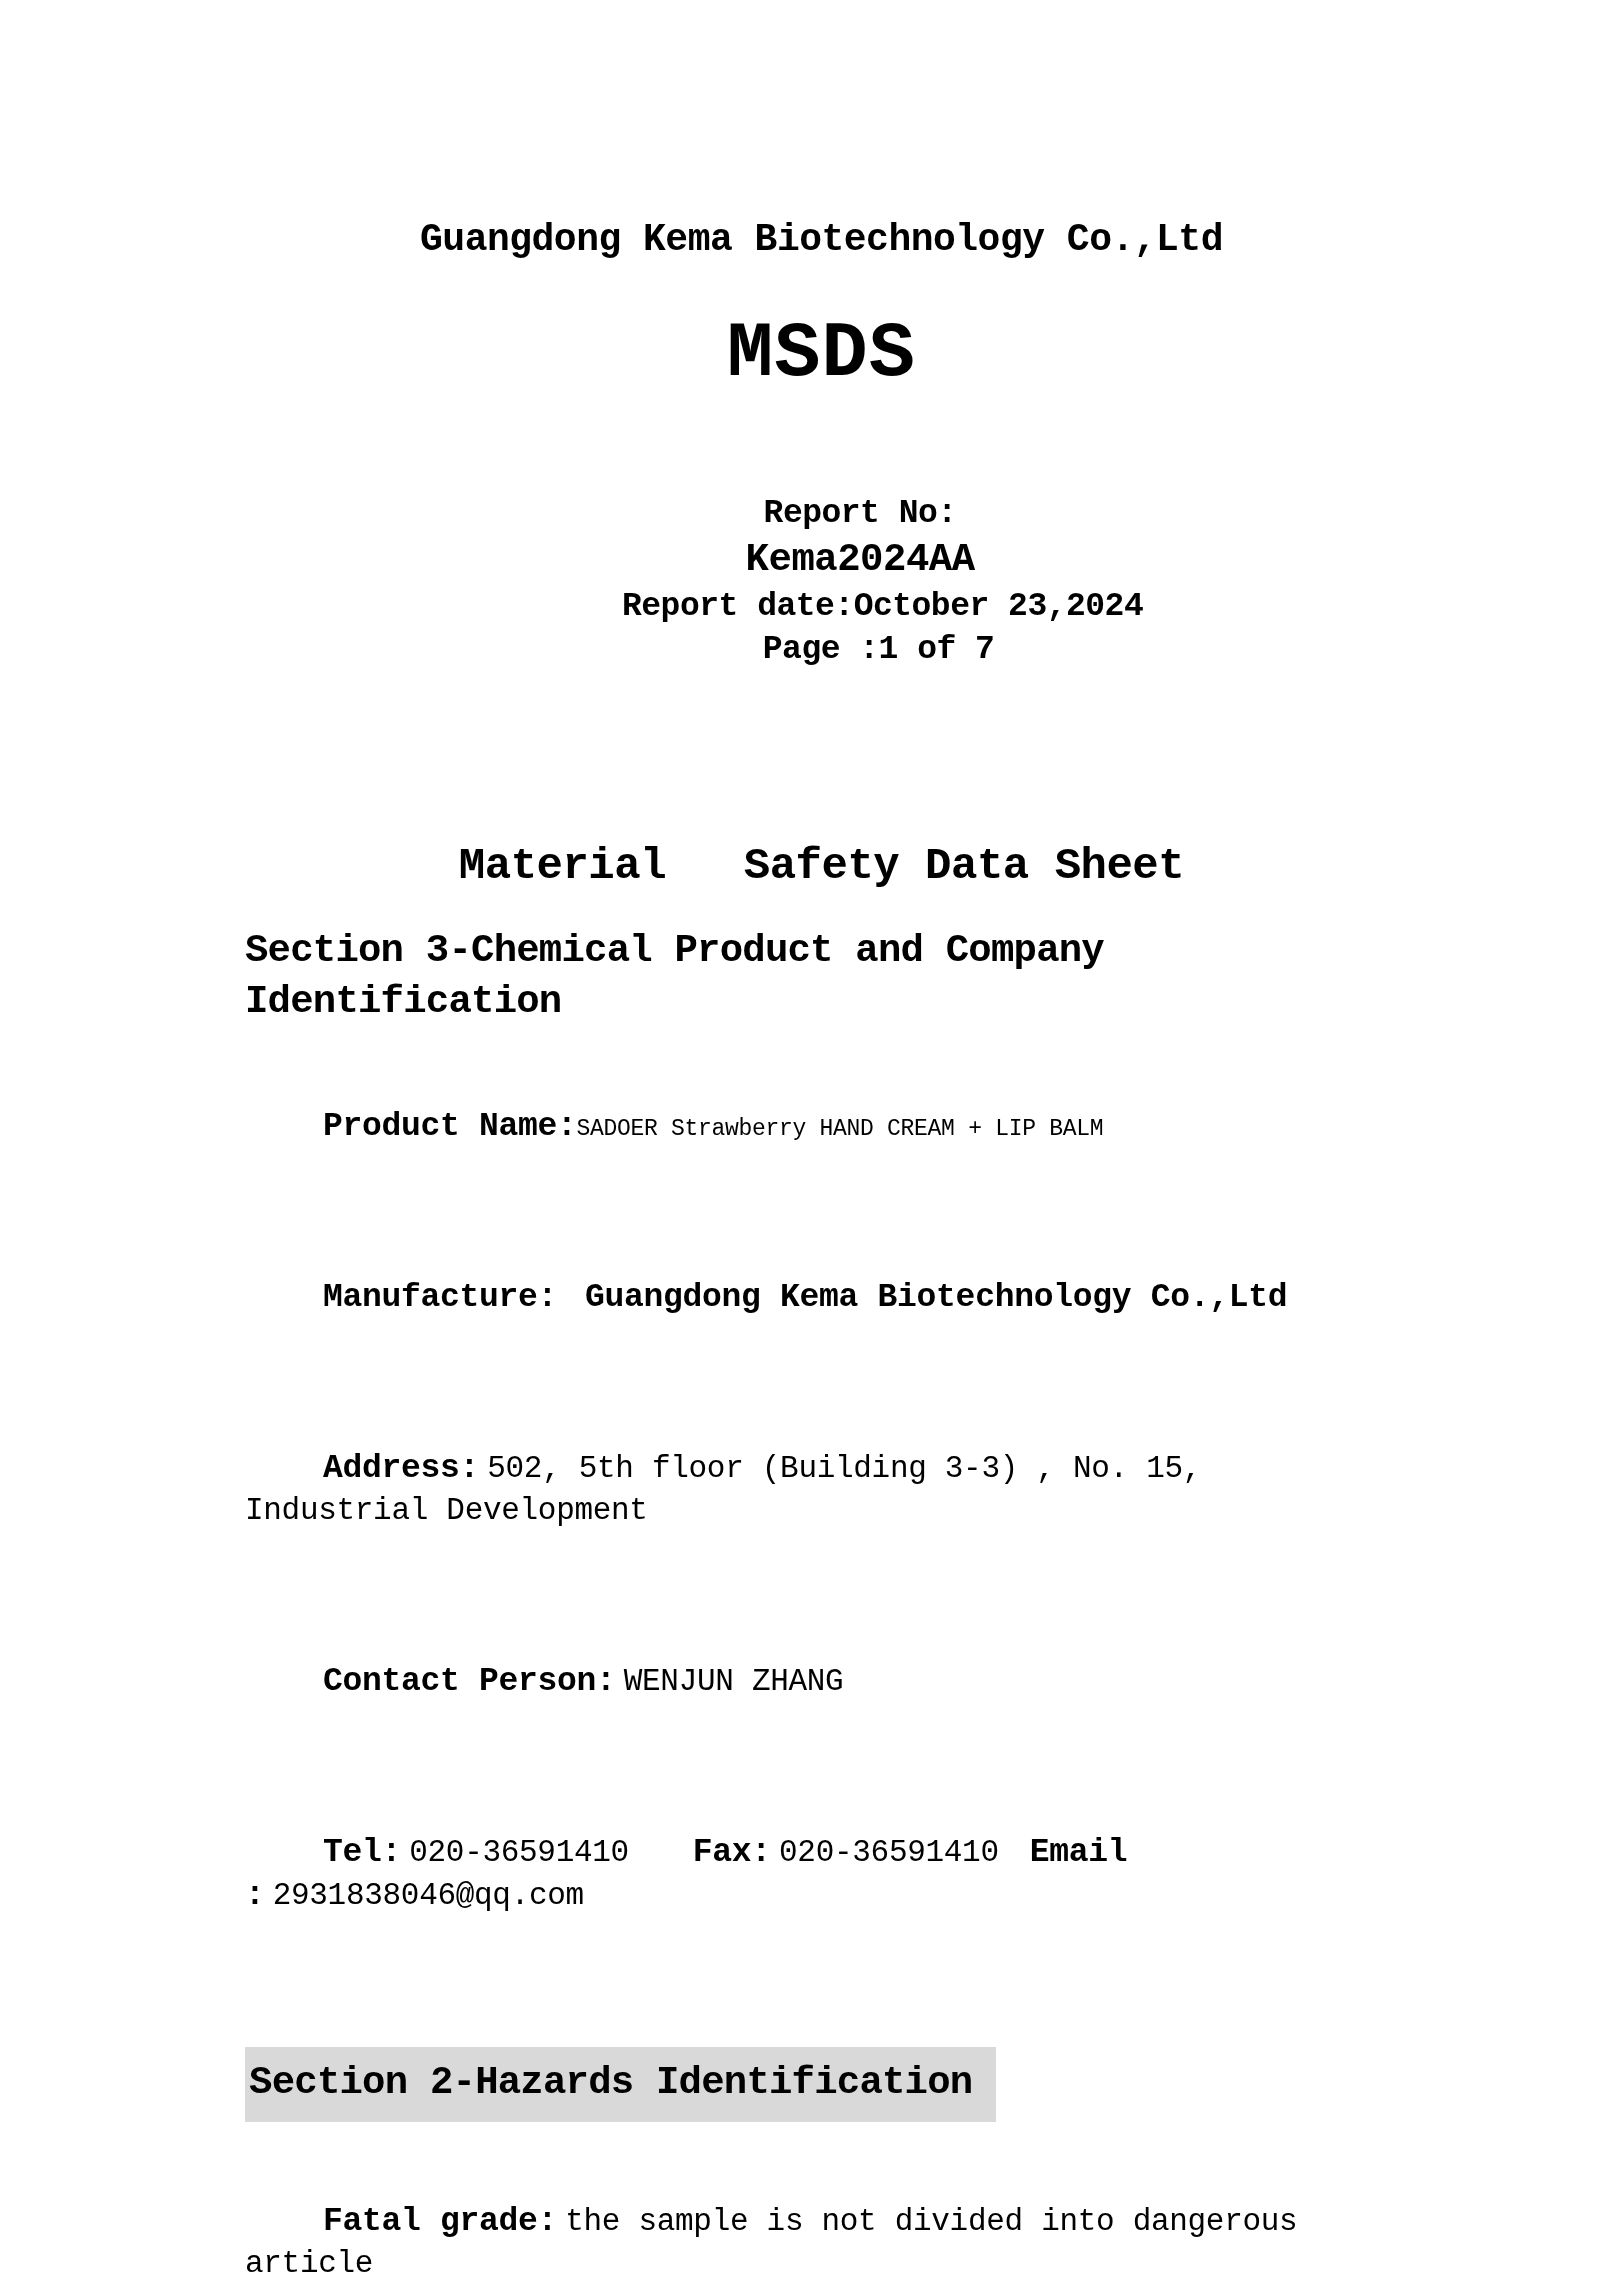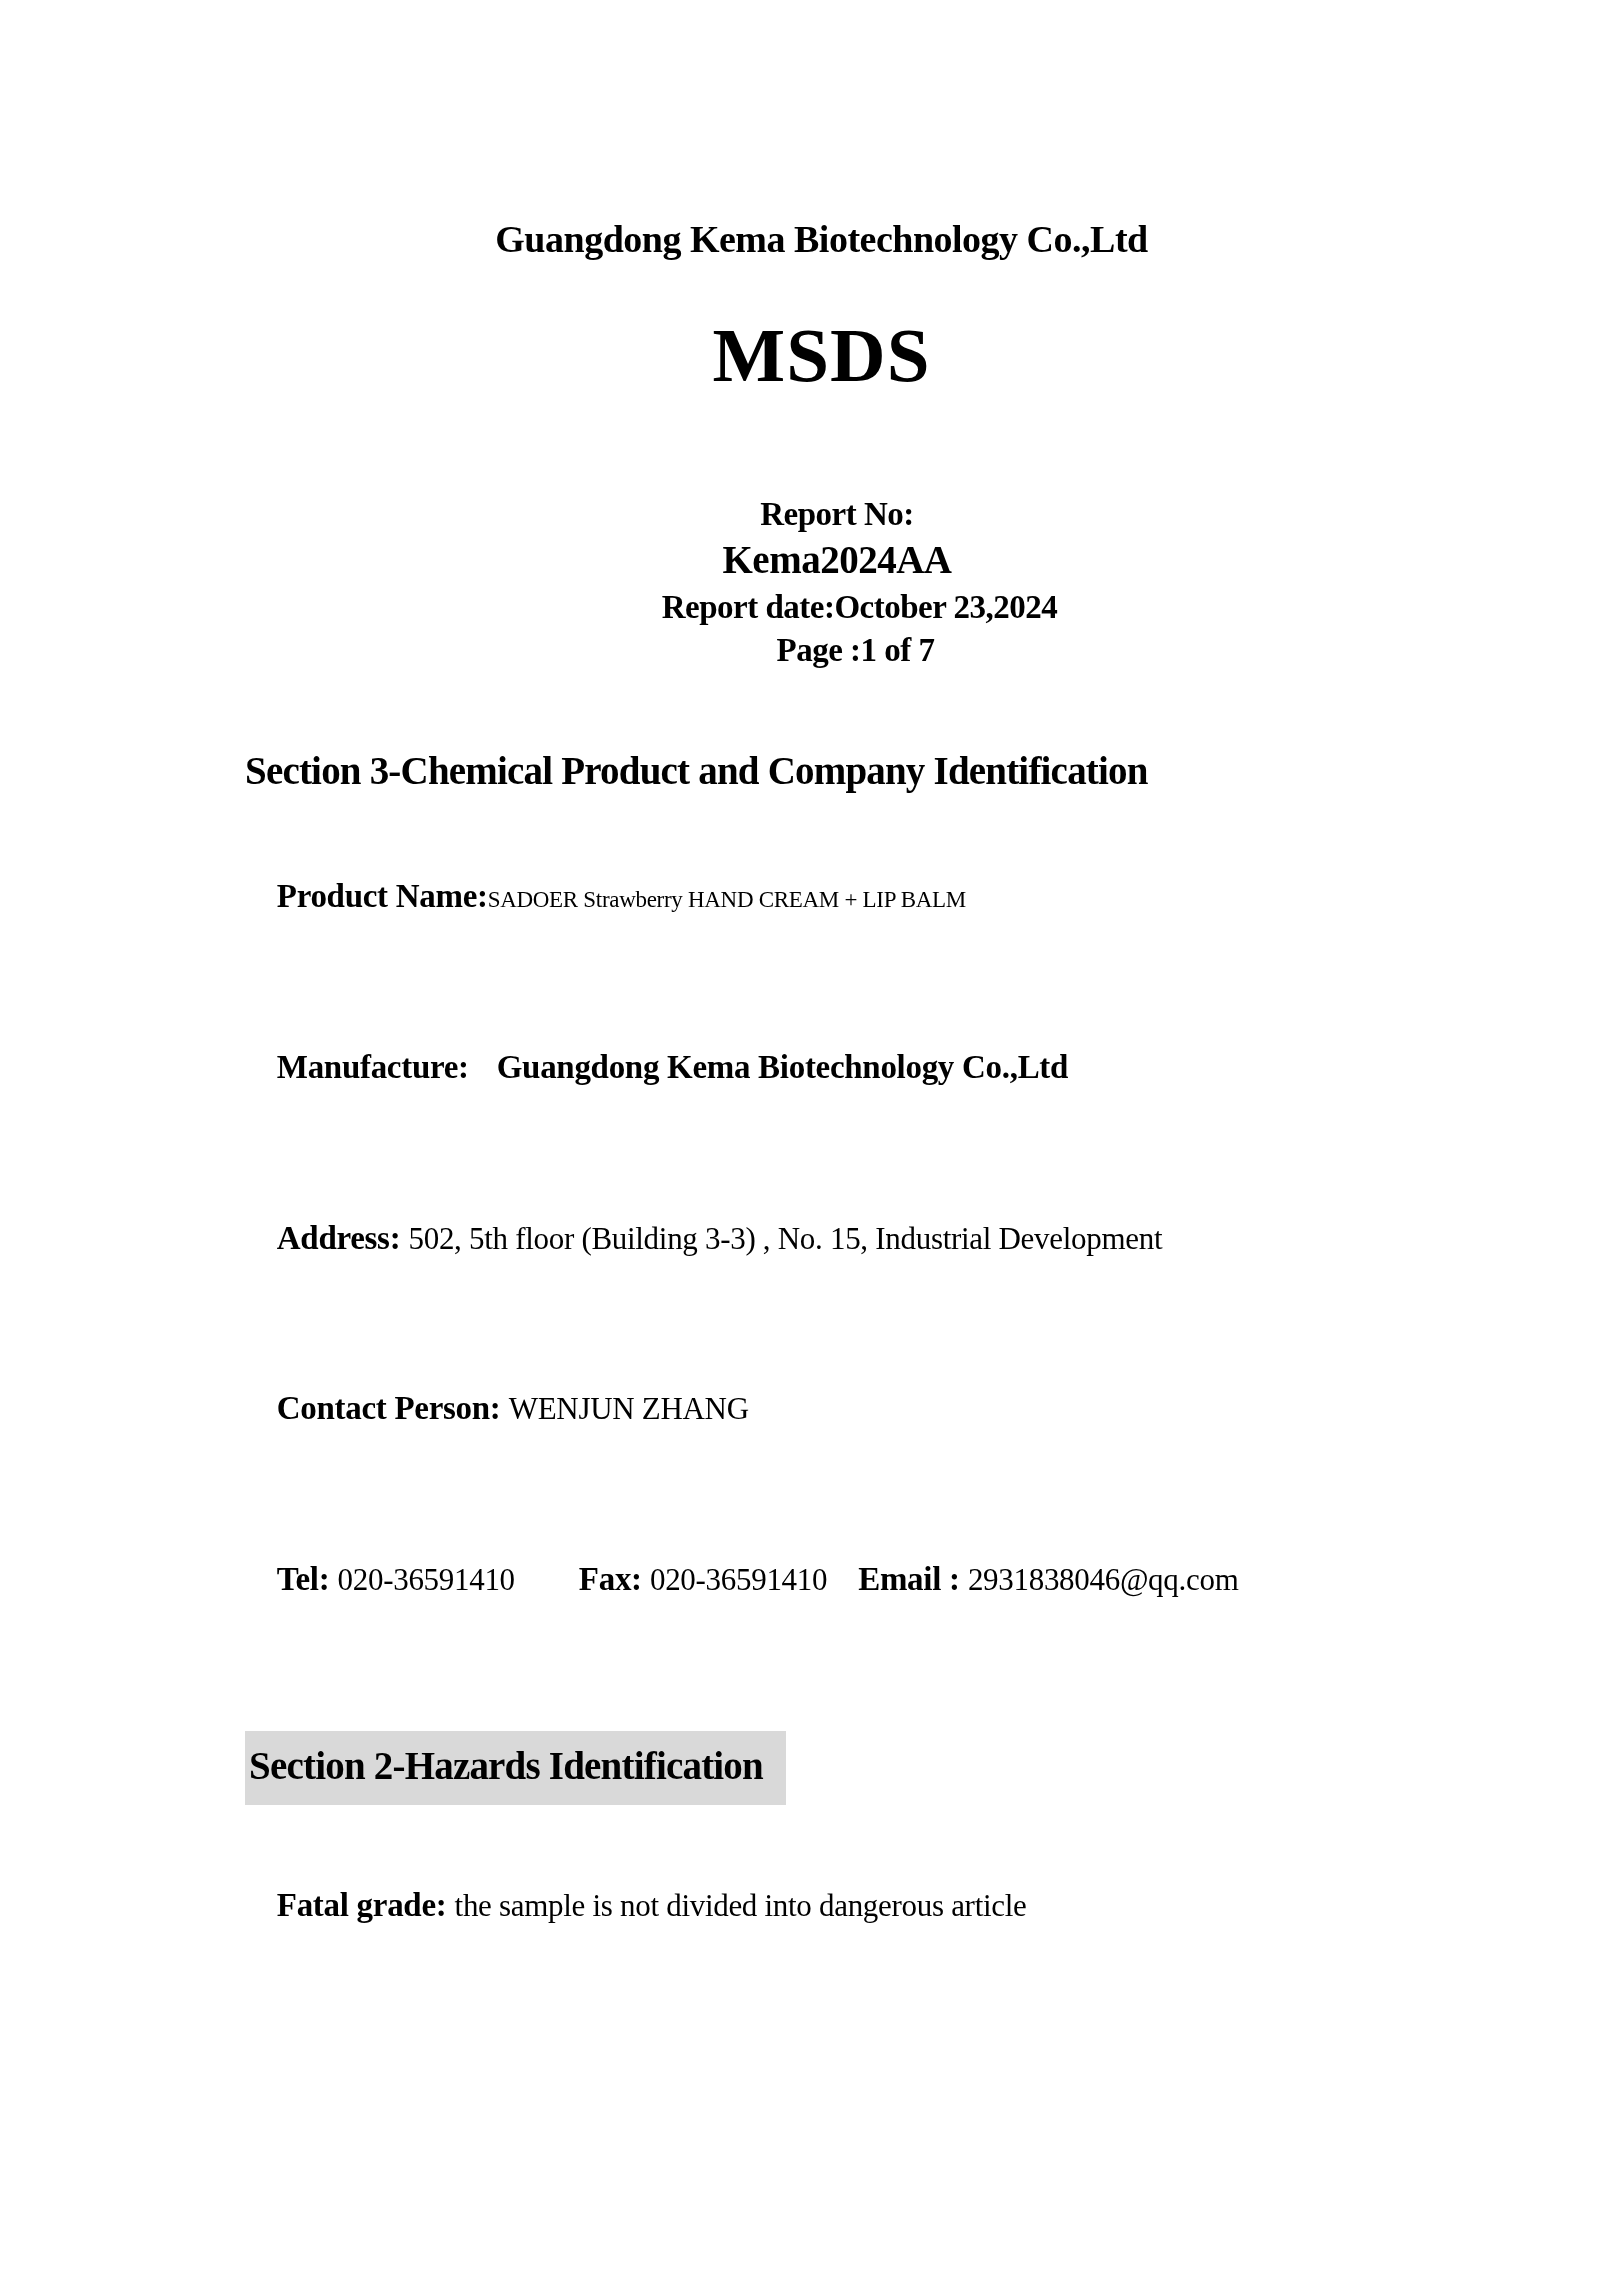--- a/index.html
+++ b/index.html
@@ -3,21 +3,21 @@
 <meta charset="utf-8">
 <style>
   * { margin: 0; padding: 0; box-sizing: border-box; }
   html, body { background: #ffffff; }
   .page {
     position: relative;
     width: 1623px;
     height: 2295px;
     background: #ffffff;
     color: #000000;
-    font-family: Liberation Serif, serif;
+    font-family: Liberation Mono, monospace;
     padding: 215px 225px 0 245px;
     overflow: hidden;
   }
   .center { text-align: center; }
 
   .company {
     font-size: 38px;
     font-weight: bold;
     line-height: 1.3;
     letter-spacing: -0.5px;
@@ -89,20 +89,21 @@
 
   <div class="doc-code center">MSDS</div>
 
   <div class="report-line center">
     <span>Report No:</span>
     <span class="report-no-value">Kema2024AA</span>
     <span class="seg-date">Report date:October 23,2024</span>
     <span class="seg-page">Page :1 of 7</span>
   </div>
 
+  <div class="doc-title center">Material   Safety Data Sheet</div>
 
   <div class="sec-heading">Section 3-Chemical Product and Company Identification</div>
 
   <p class="line first">
     <span class="label tight">Product Name:</span><span class="value small">SADOER Strawberry HAND CREAM + LIP BALM</span>
   </p>
 
   <p class="line">
     <span class="label wide">Manufacture:</span><span class="value bold">Guangdong Kema Biotechnology Co.,Ltd</span>
   </p>

